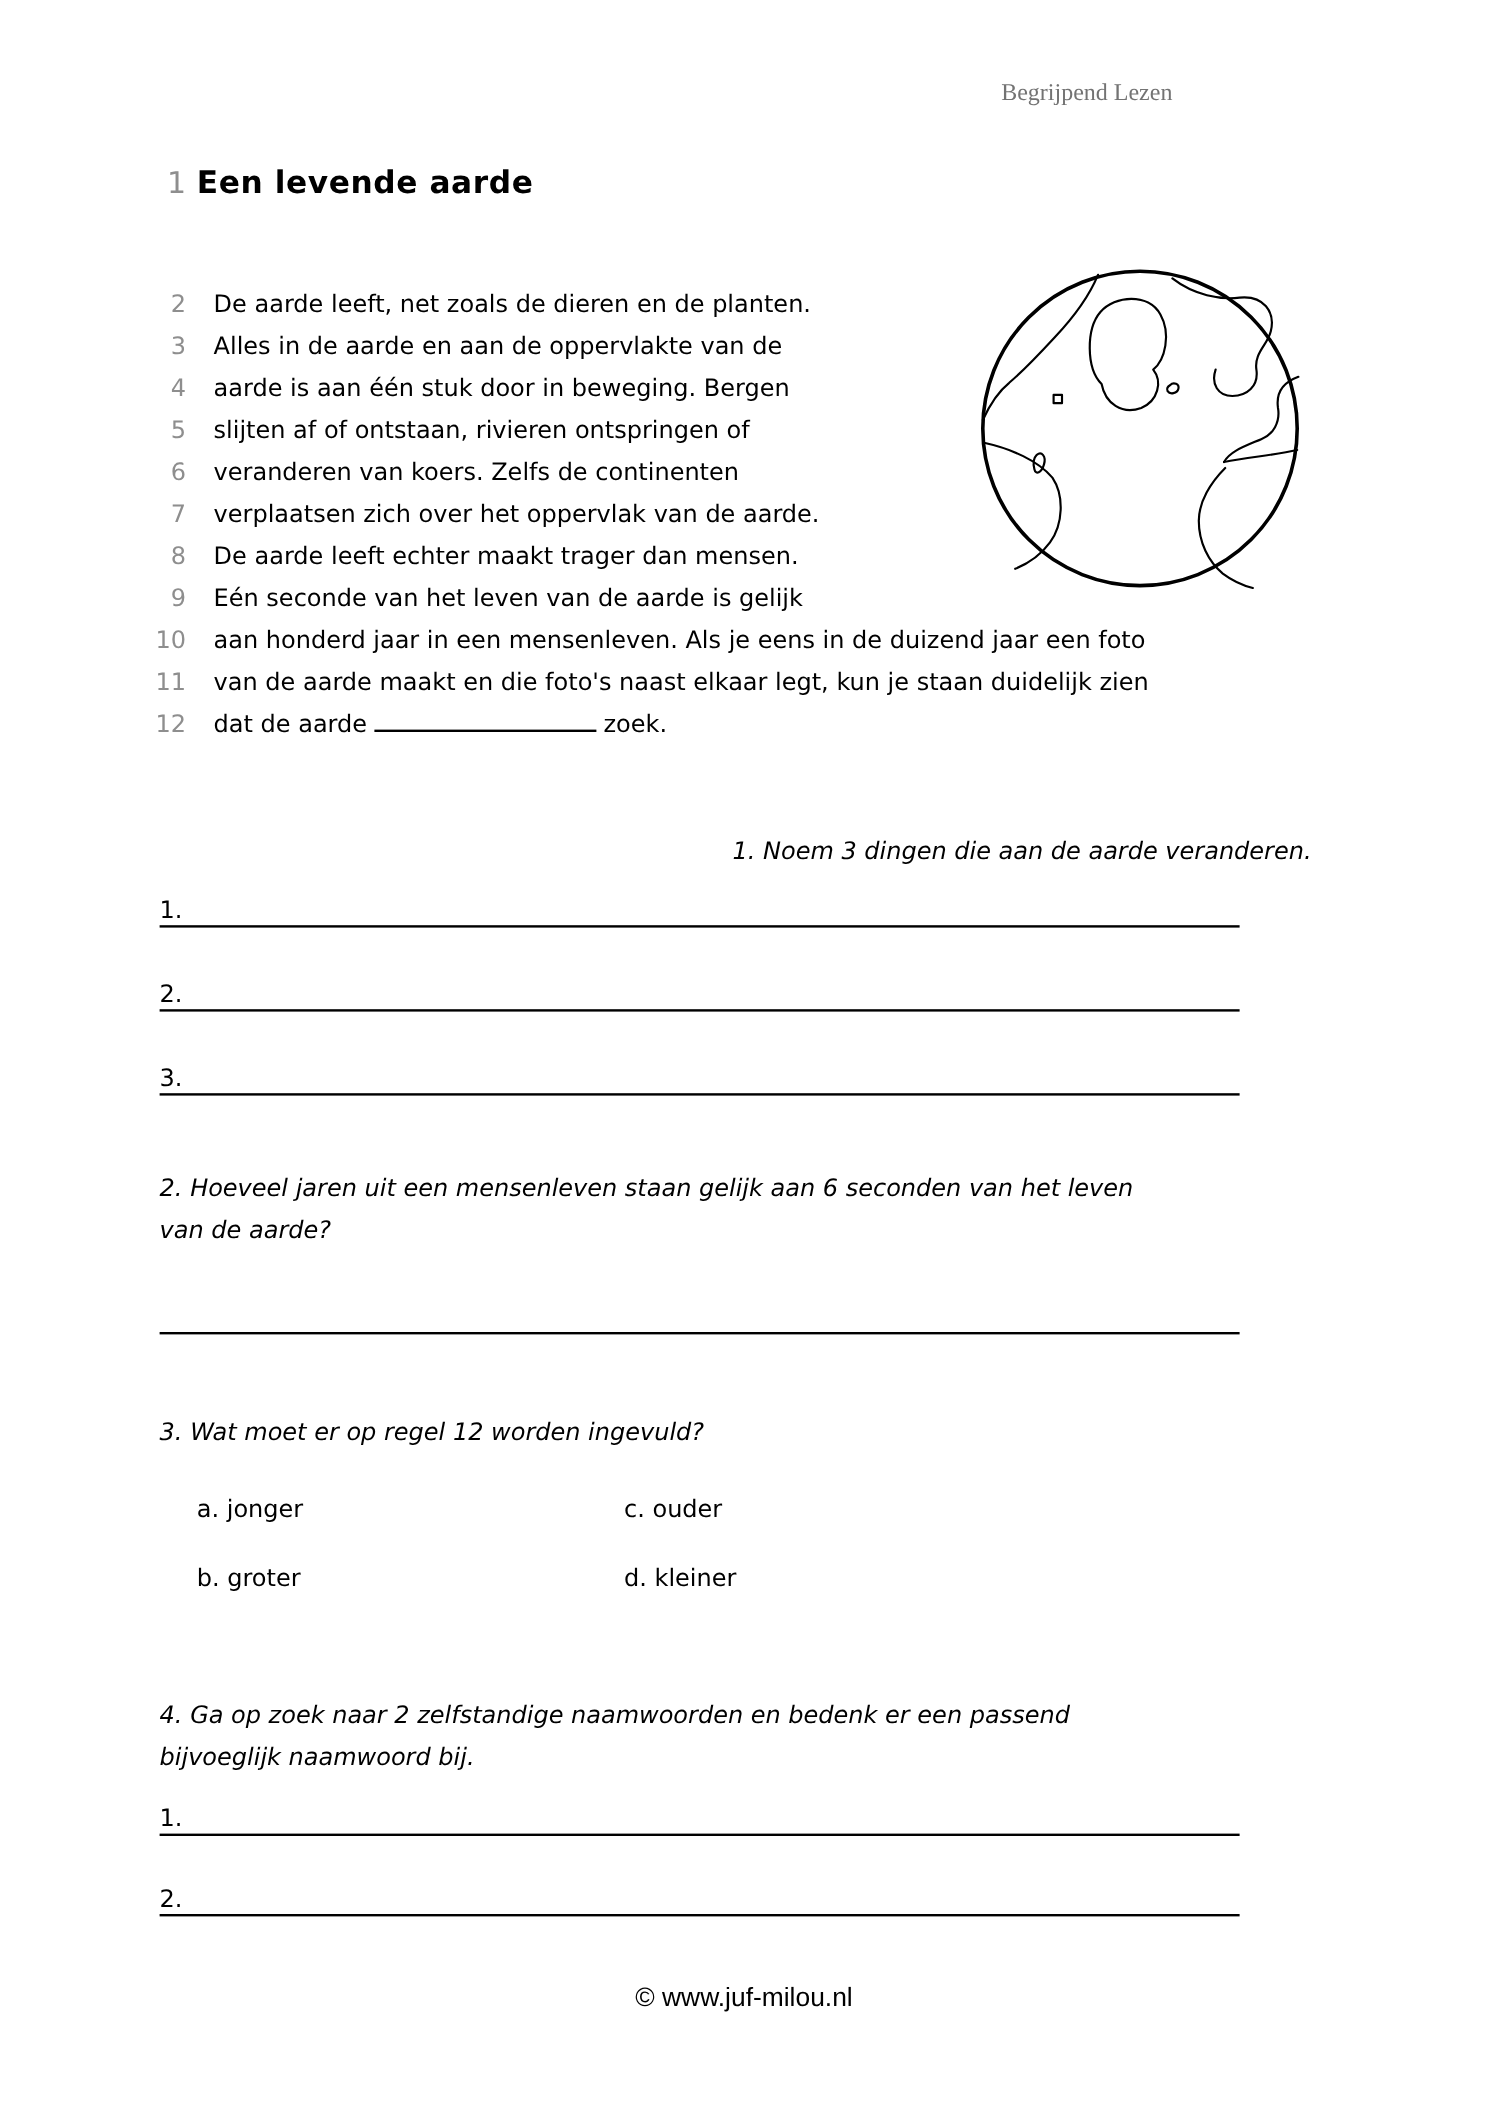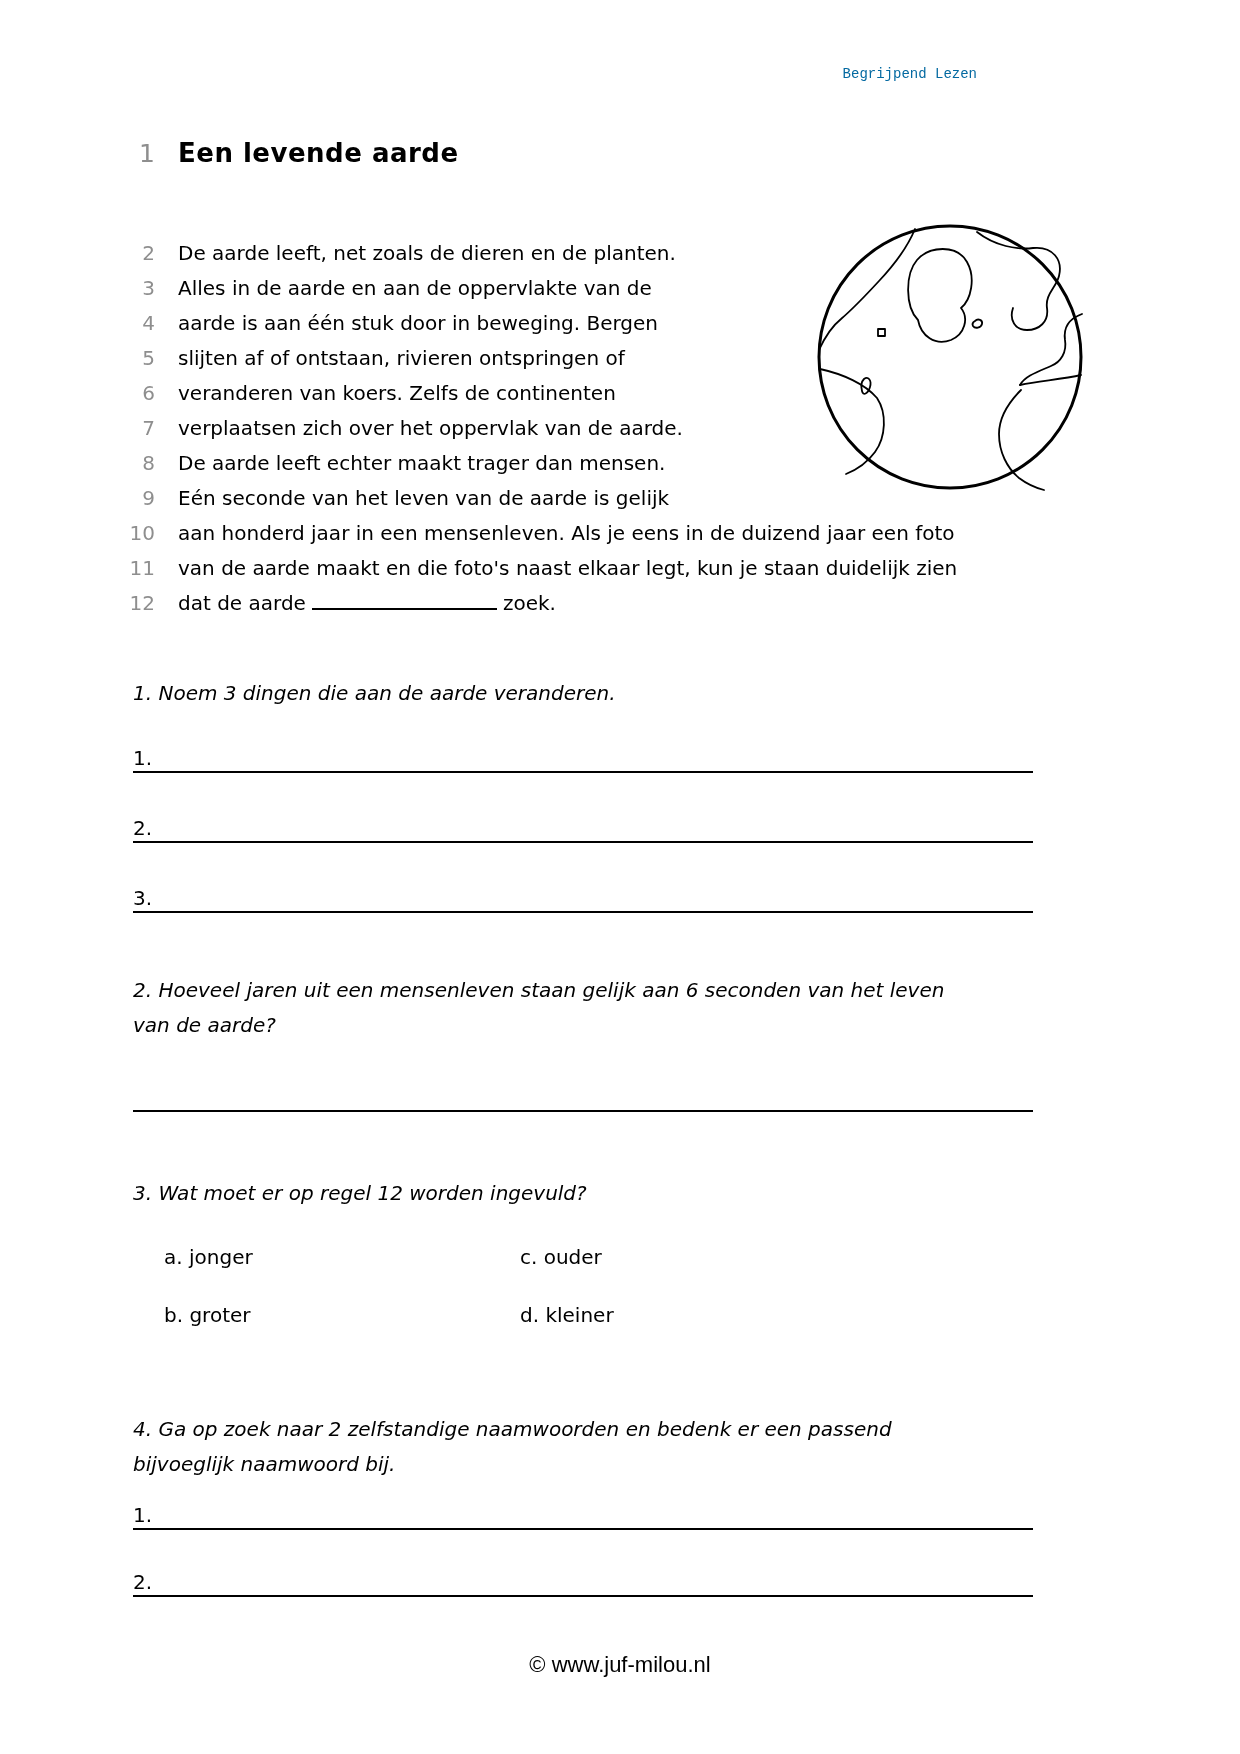--- a/index.html
+++ b/index.html
@@ -8,50 +8,50 @@
     width:1240px;height:1754px;
     margin:0 auto;
     background:#ffffff;
     font-family:"DejaVu Sans",sans-serif;
     color:#000;
     overflow:hidden;
   }
   
   .doc-header{
     position:absolute;top:66px;right:263px;
-    font-family:Liberation Mono, monospace;
-    font-size:14px;color:#0369a1;
+    font-family:Liberation Serif, serif;
+    font-size:20px;color:#737373;
   }
   .doc-footer{
     position:absolute;top:1652px;left:0;width:100%;
     text-align:center;
     font-family:"Liberation Sans",sans-serif;
     font-size:22px;color:#000;
   }
   
   .title-row{position:absolute;top:138px;left:120px;display:flex;align-items:baseline;}
   .title-num{width:35px;text-align:right;font-size:25px;color:#8e8e8e;}
-  .title-text{margin-left:23px;font-size:26px;font-weight:bold;letter-spacing:.5px;}
+  .title-text{margin-left:9px;font-size:26px;font-weight:bold;letter-spacing:.5px;}
   
   .passage{position:absolute;top:236px;left:120px;width:1000px;}
   .p-row{display:flex;height:35px;line-height:35px;font-size:20px;}
   .p-num{width:35px;text-align:right;color:#8e8e8e;flex:0 0 35px;}
   .p-text{margin-left:23px;white-space:nowrap;}
   .blank{
     display:inline-block;width:185px;height:14px;
     border-bottom:2px solid #000;vertical-align:baseline;margin:0 6px;
   }
   
   .globe{position:absolute;top:222px;left:815px;width:270px;height:270px;}
   
   .question{
     position:absolute;left:133px;width:960px;
     font-size:20px;font-style:italic;line-height:35px;
   }
-  .q1{top:676px;}
+  .q1{top:692px;text-align:right;}
   .q2{top:973px;}
   .q3{top:1176px;}
   .q4{top:1396px;margin-top:16px;}
   .q-line{display:block;}
   
   .ansline{
     position:absolute;left:133px;width:900px;height:30px;
     border-bottom:2px solid #000;
     font-size:20px;
     display:flex;align-items:flex-end;

